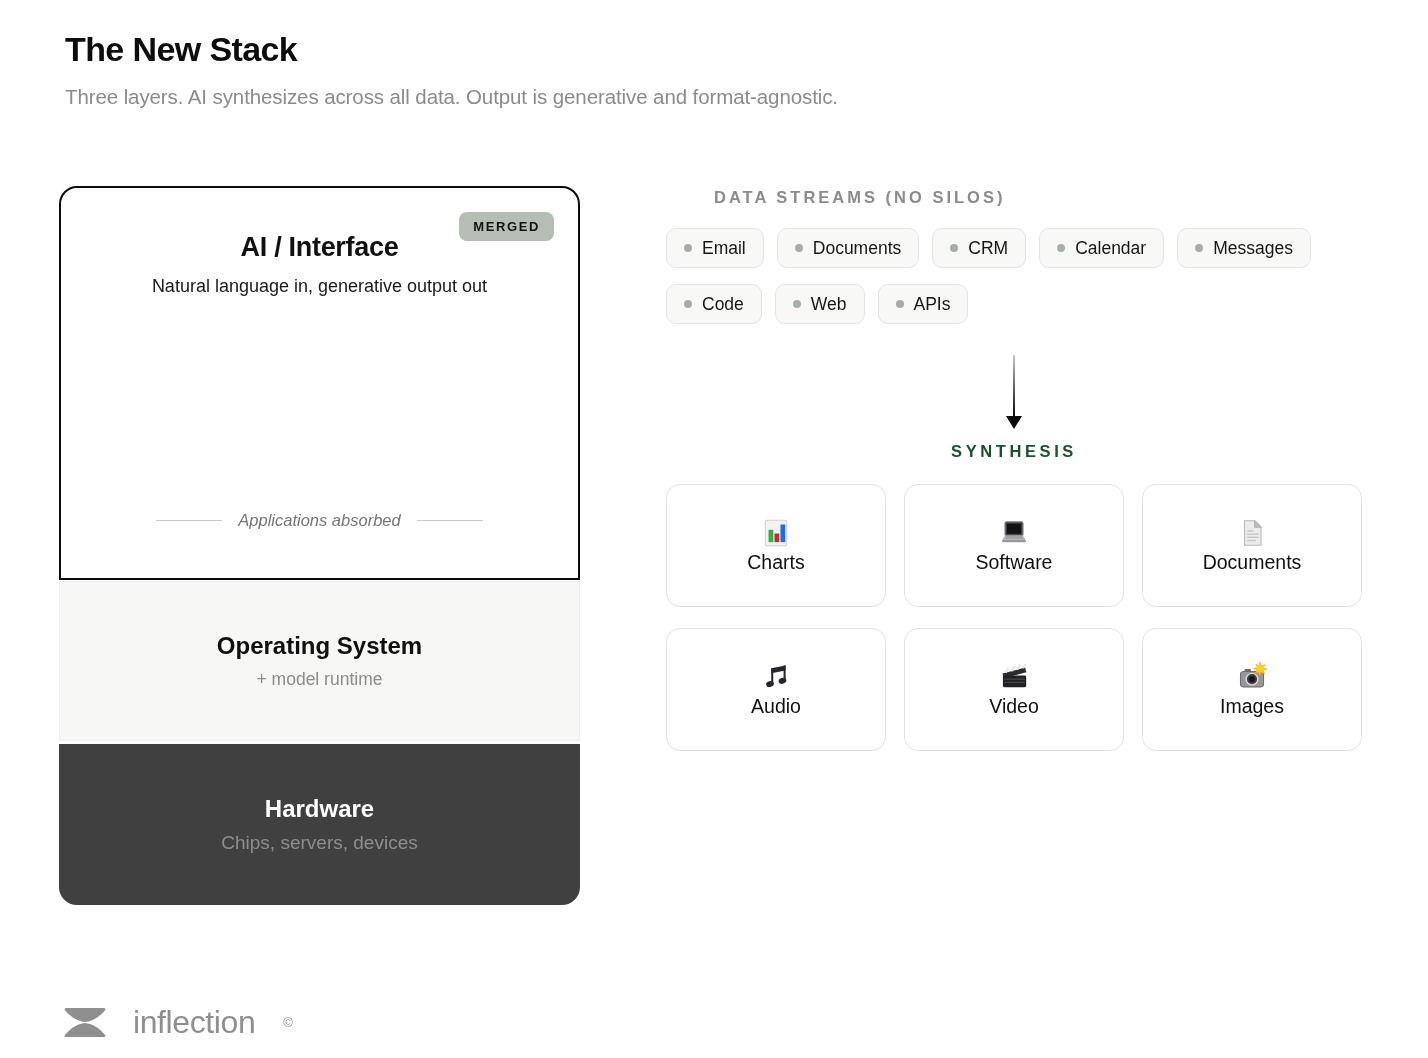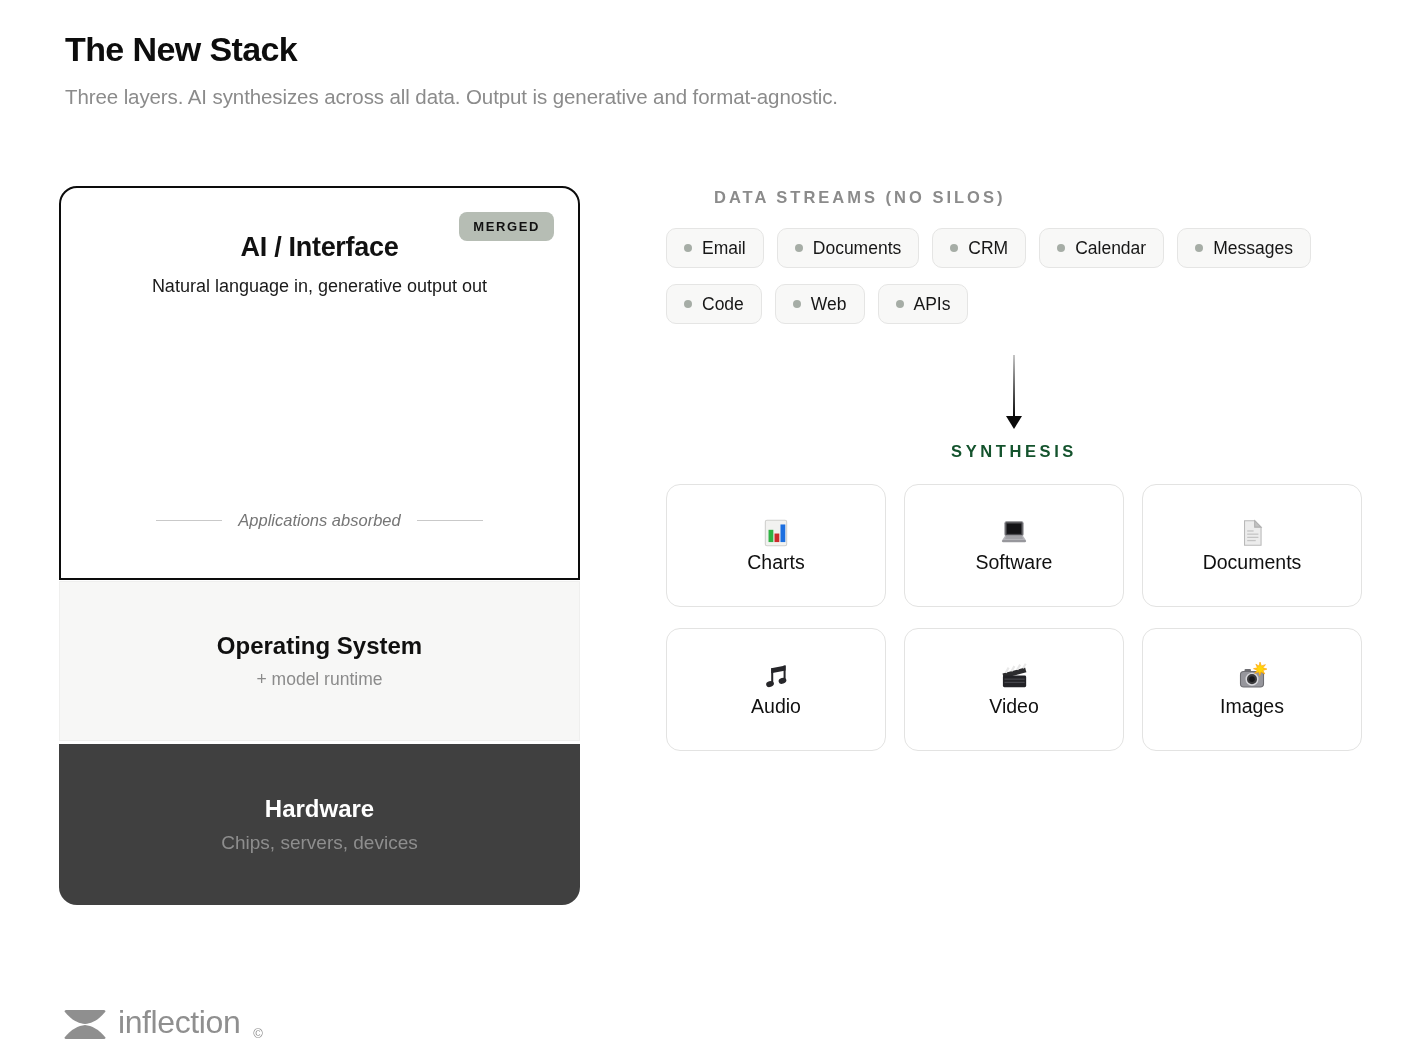--- a/index.html
+++ b/index.html
@@ -51,21 +51,21 @@
   .synthesis-label { margin-top:13px; text-align:center; font-size:16.5px; font-weight:700;
     letter-spacing:3.6px; color:#14532d; }
 
   .cards { margin-top:23px; display:grid; grid-template-columns:repeat(3,1fr); gap:21px 18px; }
   .card { height:123px; background:#fff; border:1px solid #e3e3e2; border-radius:14px;
     display:flex; flex-direction:column; align-items:center; justify-content:center; }
   .card .icon { width:32px; height:32px; }
   .card .card-label { margin-top:2px; font-size:19.5px; color:#101010; }
 
   
-  .footer { position:absolute; left:63px; top:1004px; display:flex; align-items:flex-end; gap:11px; }
+  .footer { position:absolute; left:63px; top:1004px; display:flex; align-items:center; gap:26px; }
   .logo-mark { width:44px; height:33px; }
   .brand { font-size:32px; color:#8f8f8f; letter-spacing:-0.4px; }
   .brand-tm { font-size:13px; color:#8f8f8f; vertical-align:14px; margin-left:2px; }
 </style>
 </head>
 <body>
 
 <div class="page">
 
   <div class="header">

